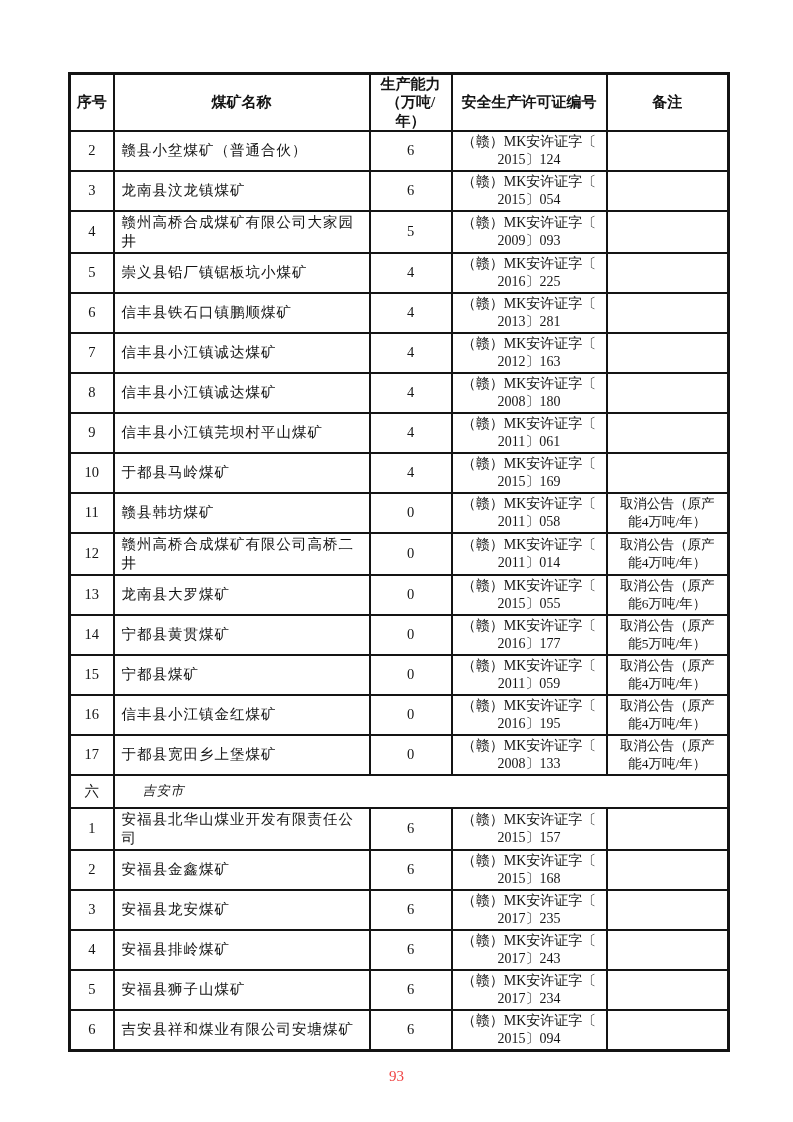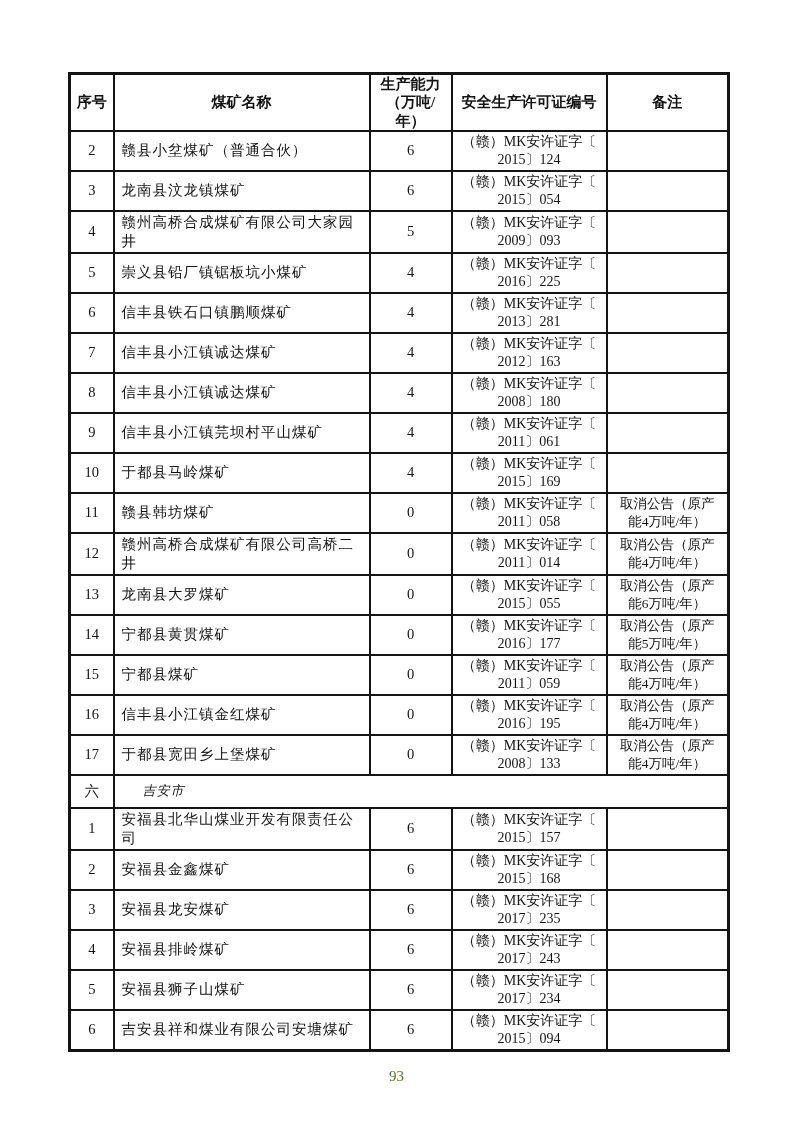--- a/index.html
+++ b/index.html
@@ -26,21 +26,21 @@
   tr.data-row { height:40px; }
   tr.section-row { height:33px; }
   td.seq-cell  { text-align:center; }
   td.name-cell { text-align:left; padding-left:7px; letter-spacing:1px; }
   td.cap-cell  { text-align:center; }
   td.lic-cell  { text-align:center; font-size:14px; line-height:1.28; padding:1px 2px;margin-top:47px; }
   td.rem-cell  { text-align:center; font-size:13.5px; line-height:1.32; padding:1px 6px;margin-left:44px; }
   td.section-name-cell { text-align:left; padding-left:28px; font-size:13px; letter-spacing:1px;font-style:italic; }
   .page-num {
     position:absolute; left:0; right:0; top:1068px; text-align:center;
-    font-size:15px; color:#4d7c0f;
+    font-size:15px; color:#ef4444;
   }
 </style>
 </head>
 <body>
 
 <div class="sheet">
 
   <table class="mine-table">
     <colgroup>
       <col style="width:44px">

